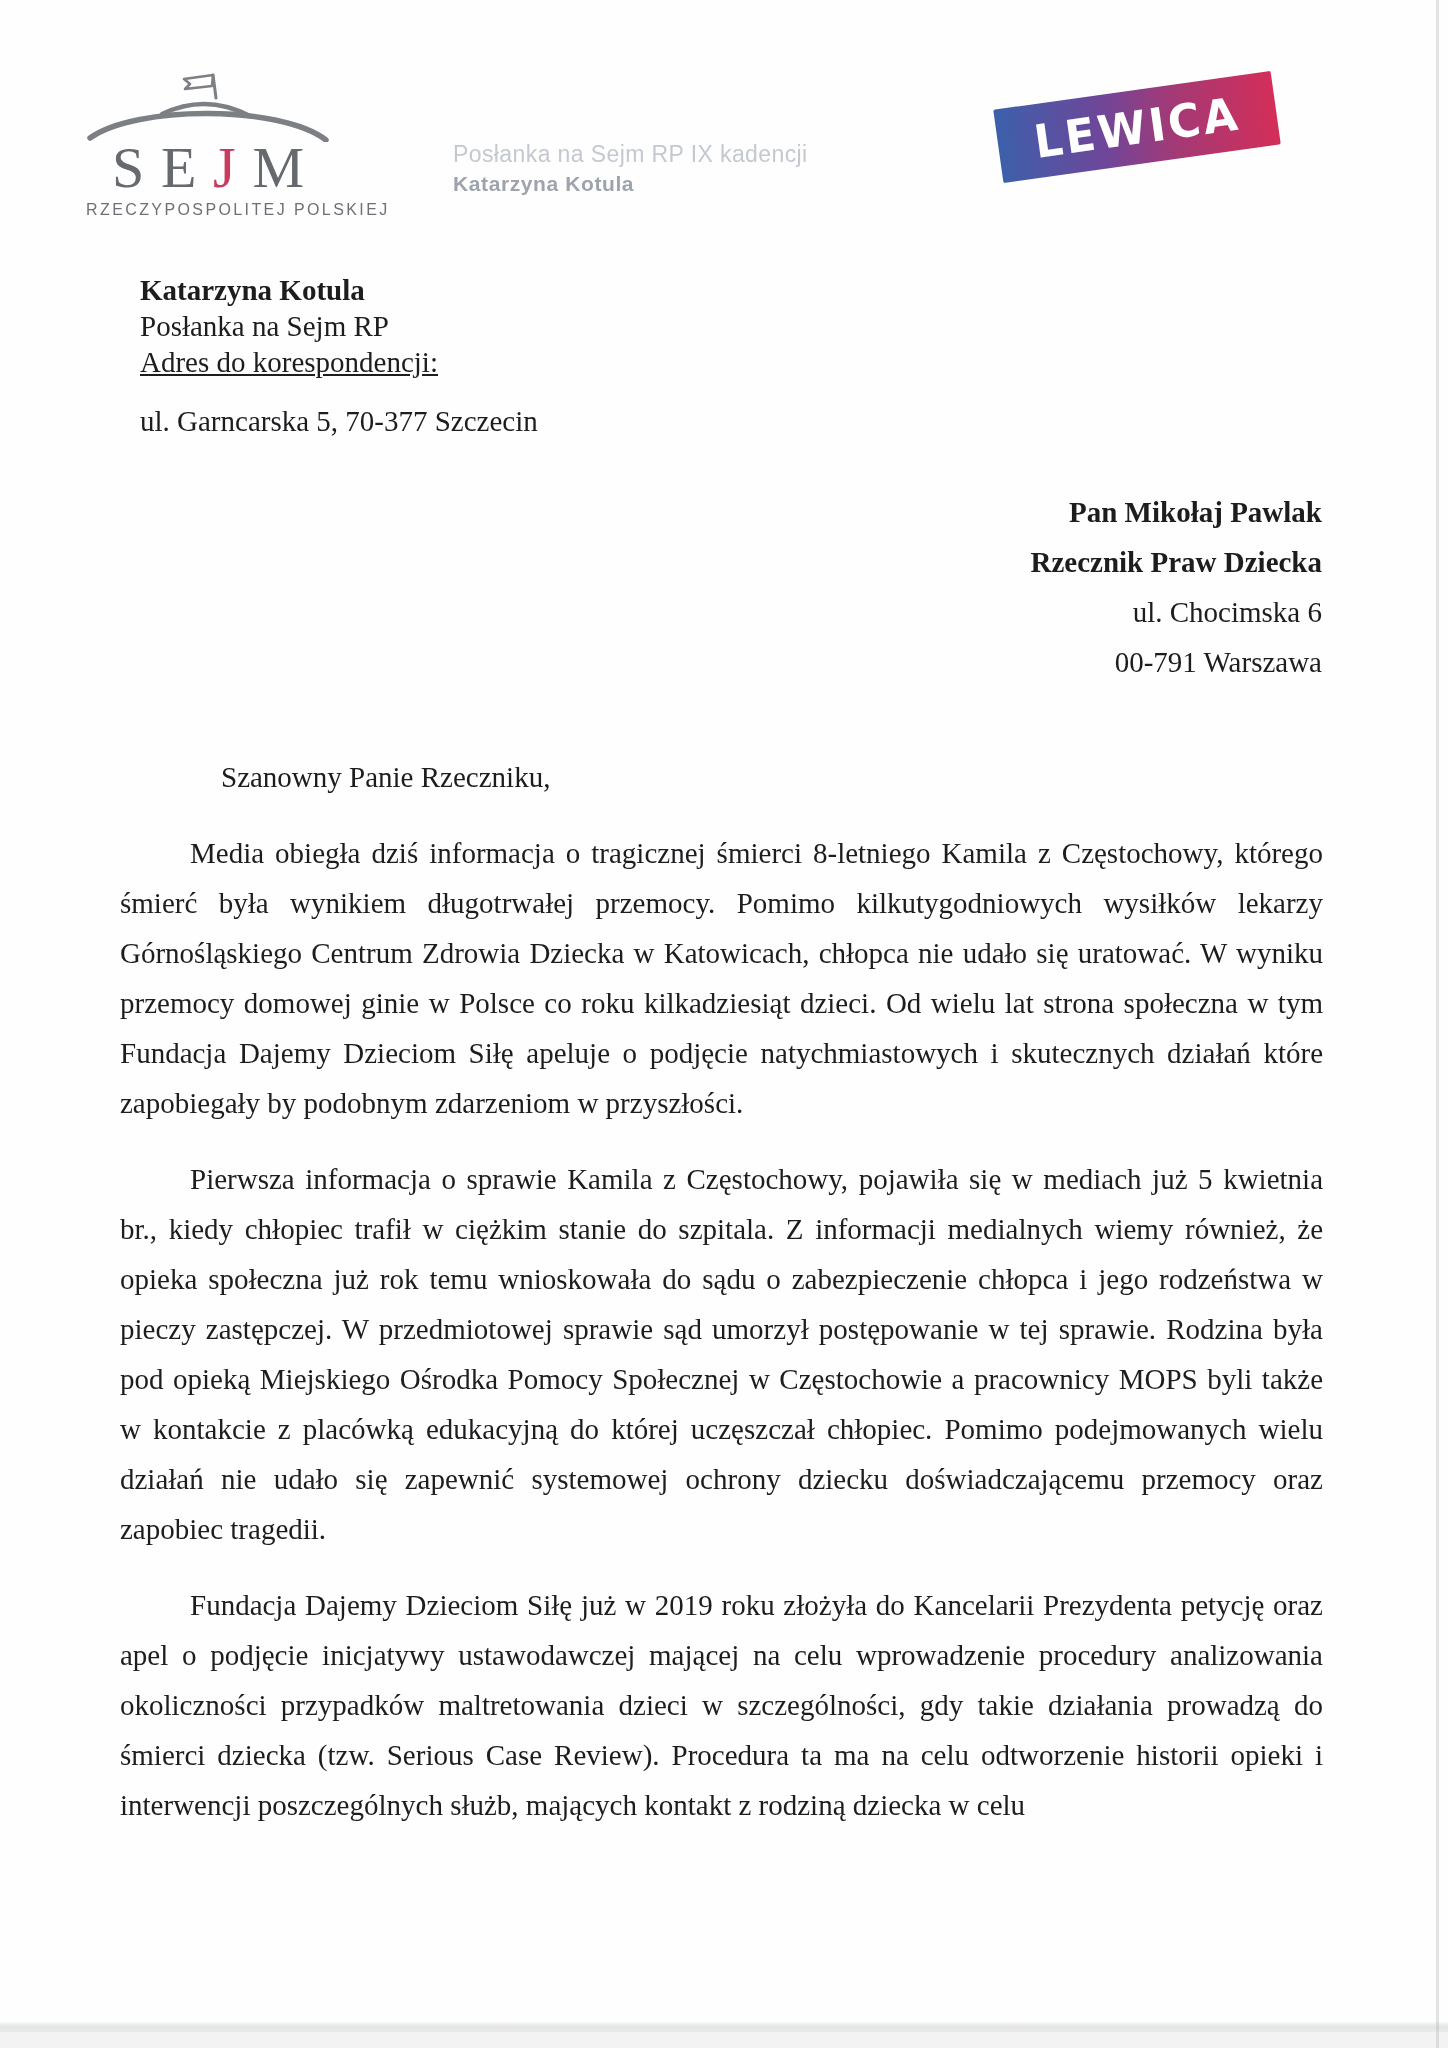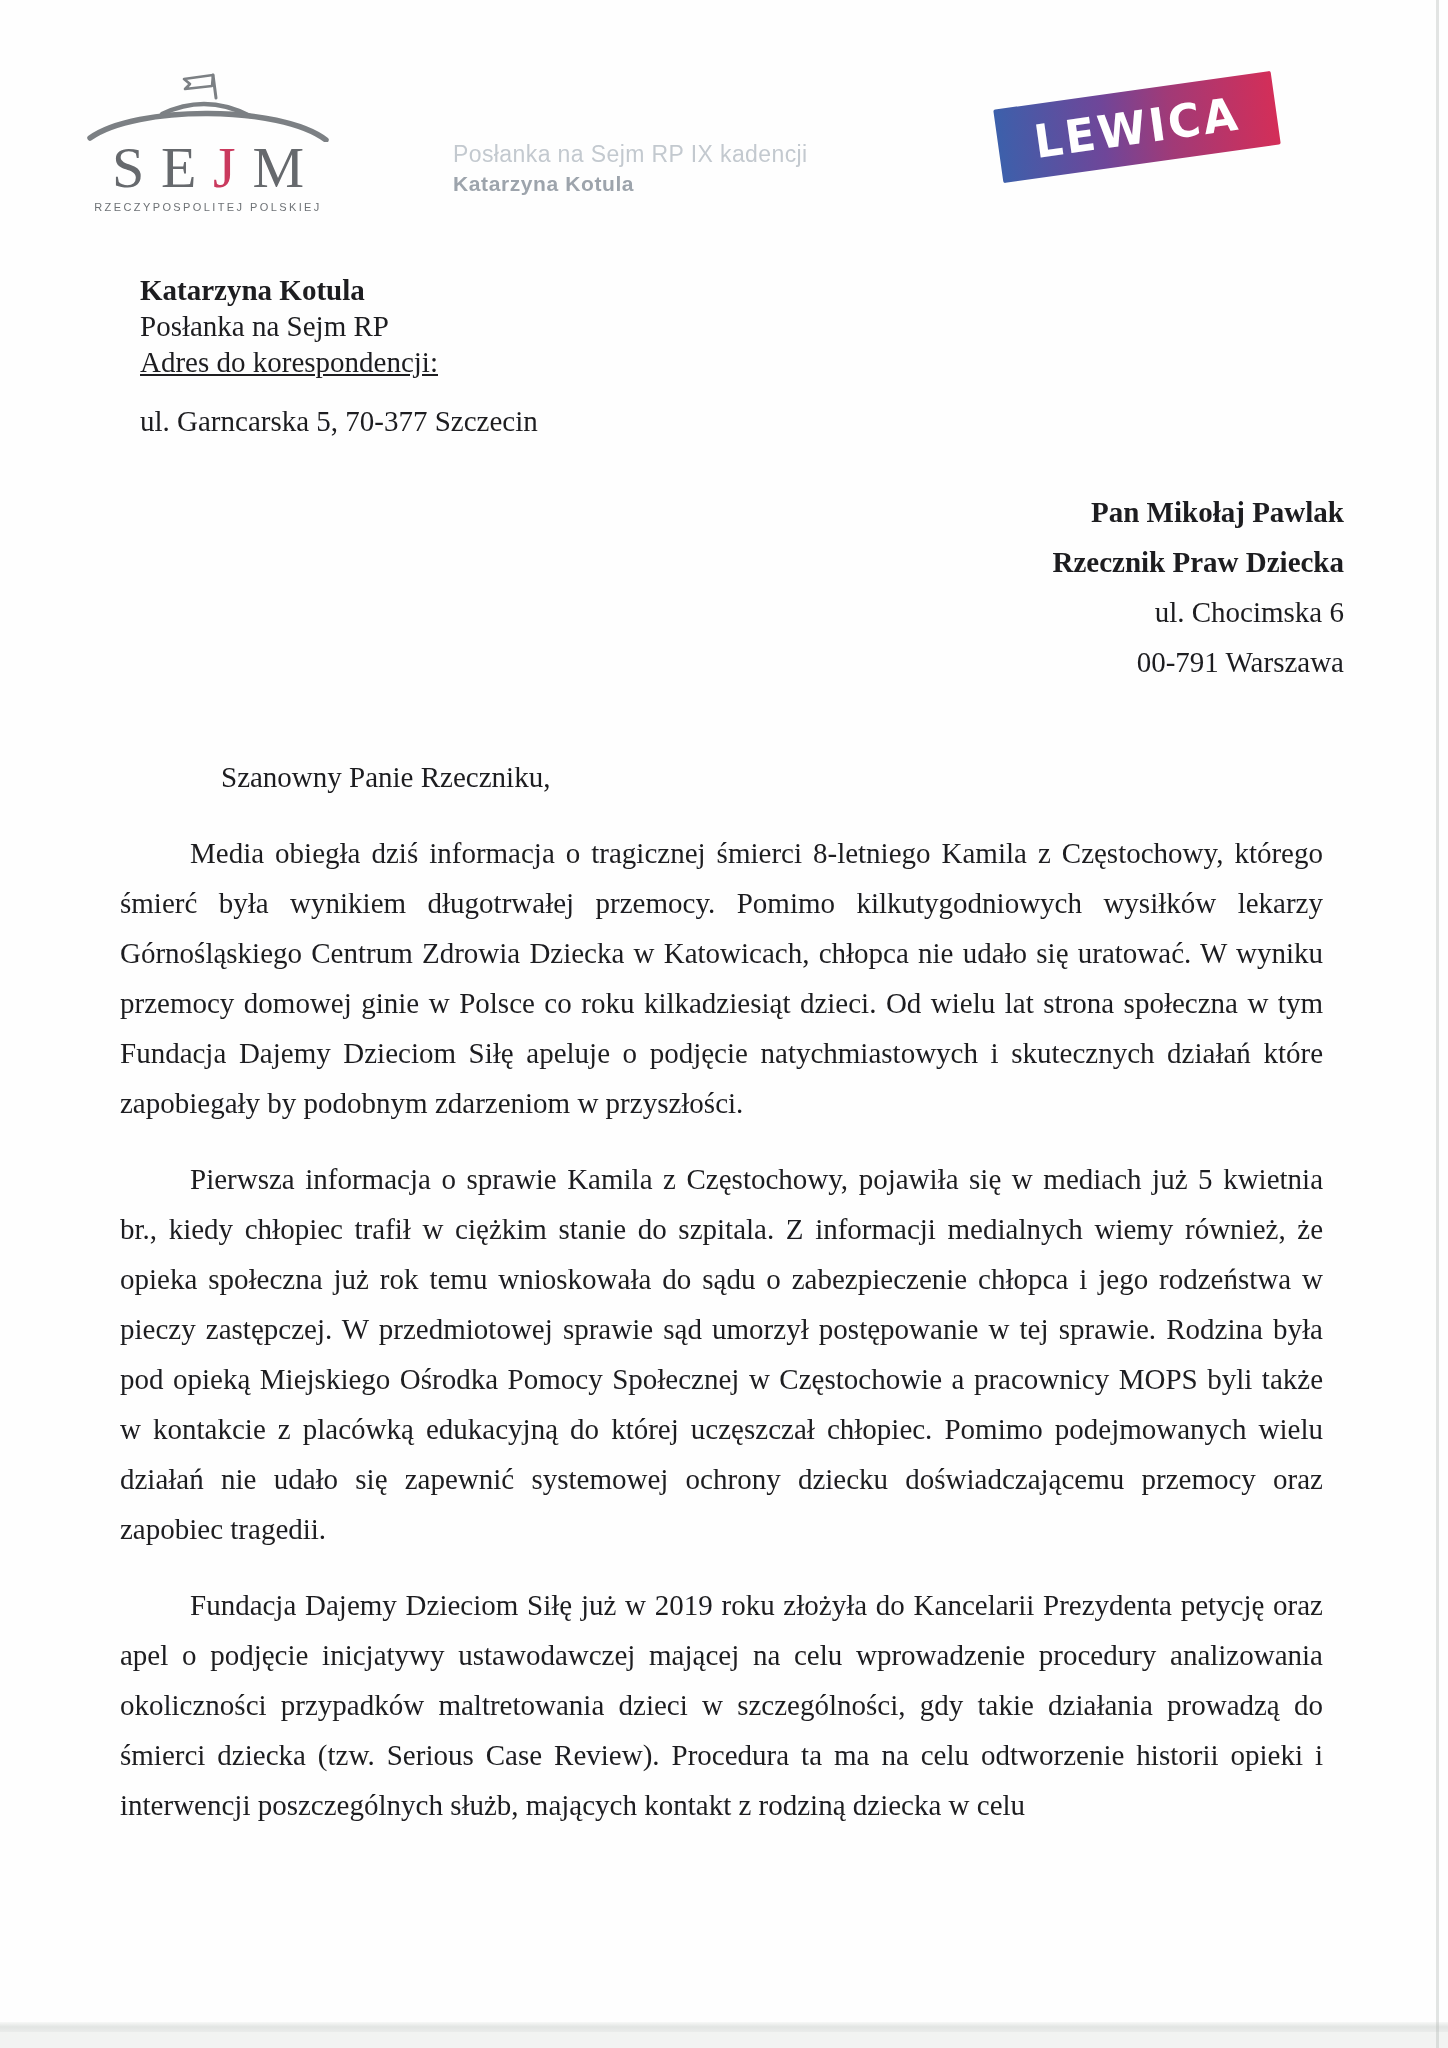--- a/index.html
+++ b/index.html
@@ -11,42 +11,42 @@
   
   .sejm-logo{position:absolute; left:86px; top:68px; width:244px; text-align:center;}
   .sejm-dome{display:block; margin:0 auto;}
   .sejm-letters{
     display:flex; justify-content:space-between; width:192px; margin:-2px auto 0 auto;
     font-family:"Liberation Serif", serif; font-size:58px; line-height:56px; color:#66696d;
   }
   .sejm-letters .j{color:#ca3a5e;}
   .sejm-subtitle{
     margin-top:5px; font-family:"Liberation Sans", sans-serif;
-    font-size:11px; letter-spacing:2.4px; color:#6d7175; white-space:nowrap;
+    font-size:16px; letter-spacing:2.4px; color:#6d7175; white-space:nowrap;
   }
   .caption{position:absolute; left:453px; top:141px; font-family:"Liberation Sans", sans-serif;}
   .caption-line1{font-size:23px; color:#c3c9cf; letter-spacing:.4px;}
   .caption-line2{font-size:21px; color:#9da4ac; font-weight:bold; letter-spacing:.6px; margin-top:4px;}
   .lewica-banner{
     position:absolute; left:997px; top:90px; width:280px; height:74px;
     transform:rotate(-8deg); border-radius:2px;
     background:linear-gradient(92deg,#3c60ab 0%,#6f4699 38%,#a13a77 62%,#d42e58 100%);
     display:flex; align-items:center; justify-content:center;
   }
   .lewica-banner span{
     font-family:"DejaVu Sans", sans-serif; font-weight:bold; font-size:44px;
     color:#ffffff; letter-spacing:3px; transform:scaleY(1.04);
   }
   
   .date-line{position:absolute; top:238px; right:118px; font-size:29px; line-height:34px;}
   .sender{position:absolute; left:140px; top:272px; font-size:29px; line-height:36px;}
   .sender .bold{font-weight:bold;}
   .sender .underline{text-decoration:underline;}
   .sender .addr{margin-top:23px;}
-  .recipient{position:absolute; right:104px; top:487px; text-align:right; font-size:29px; line-height:50px;}
+  .recipient{position:absolute; right:126px; top:487px; text-align:right; font-size:29px; line-height:50px;}
   .recipient .bold{font-weight:bold;}
   
   .body-text{position:absolute; left:120px; top:752px; width:1203px; font-size:29px; line-height:50px;}
   .salutation{margin:0 0 26px 0; text-indent:101px;}
   .para{
     margin:0 0 26px 0; text-indent:70px;
     text-align:justify; text-align-last:left;
   }
   
   .scan-band{

